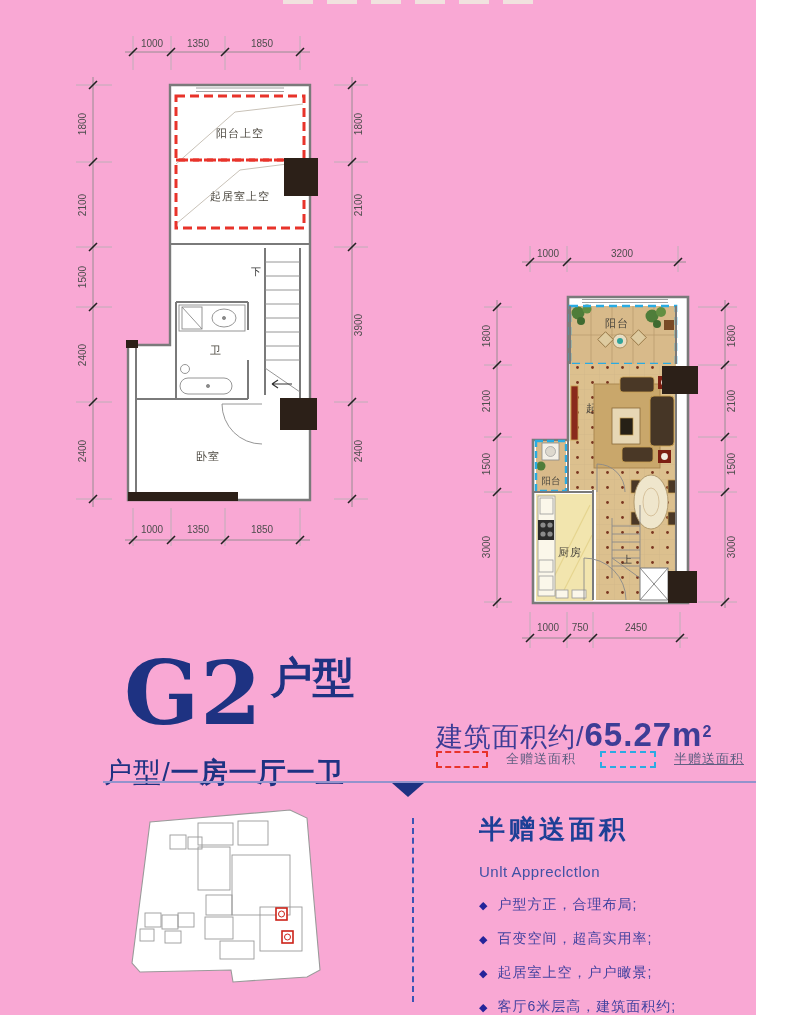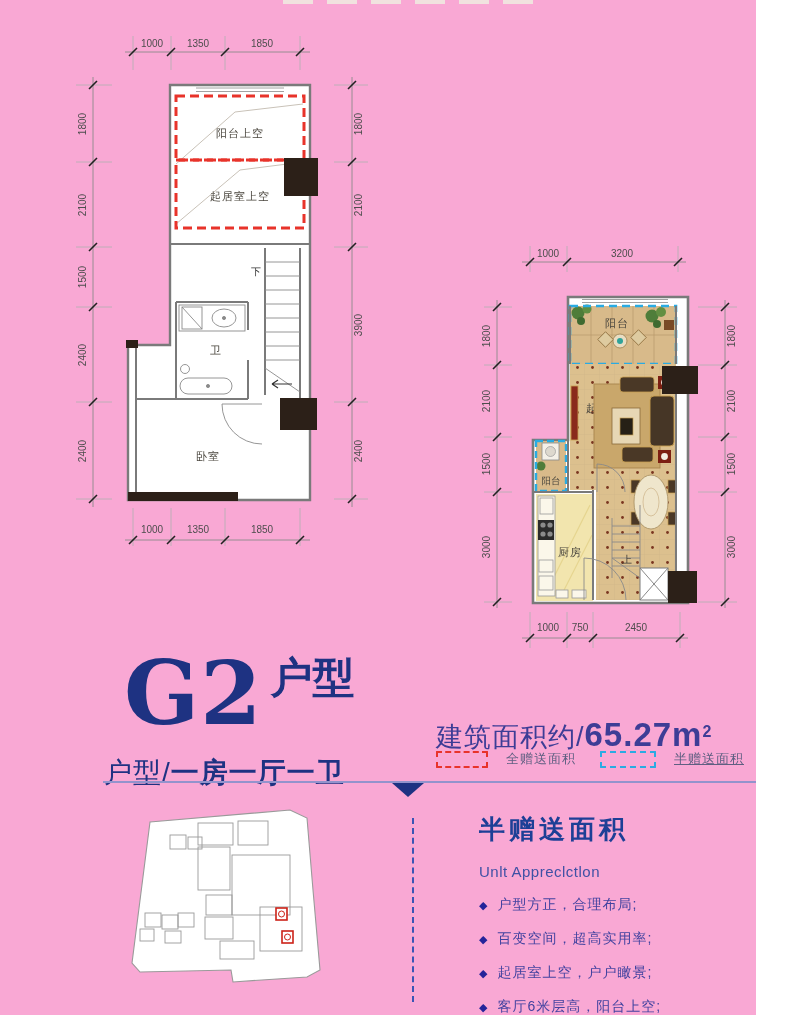--- a/index.html
+++ b/index.html
@@ -333,18 +333,18 @@
     <div class="bullet">
       <span class="bullet-icon">◆</span>
       <span>百变空间，超高实用率;</span>
     </div>
     <div class="bullet">
       <span class="bullet-icon">◆</span>
       <span>起居室上空，户户瞰景;</span>
     </div>
     <div class="bullet">
       <span class="bullet-icon">◆</span>
-      <span>客厅6米层高，阳台上空;</span>
+      <span>客厅6米层高，建筑面积约;</span>
     </div>
   </div>
 </div>
 
 </div>
 
 </body></html>

